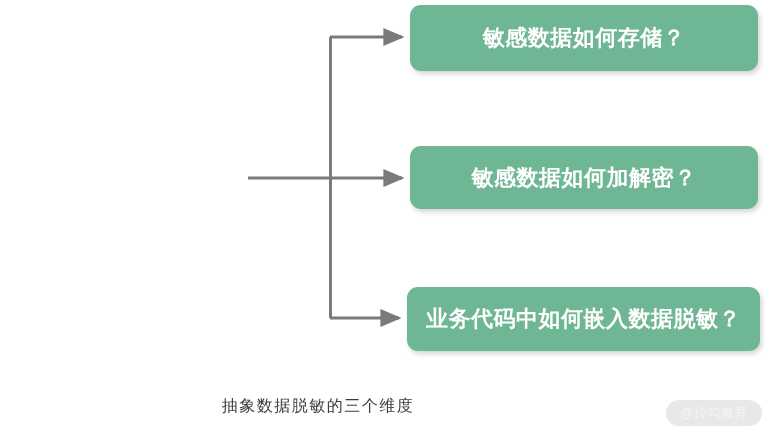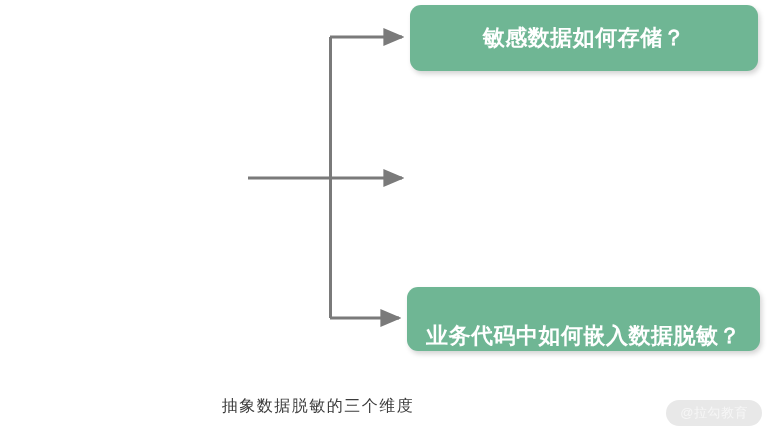--- a/index.html
+++ b/index.html
@@ -67,21 +67,20 @@
     left: 410px;
     top: 146px;
     width: 348px;
     height: 63px;
   }
   .leaf-3 {
     left: 407px;
     top: 287px;
     width: 353px;
     height: 64px;
-    align-items: flex-end;
   }
 
   
   .caption {
     position: absolute;
     left: 0;
     top: 396px;
     width: 636px;
     text-align: center;
     font-size: 16px;
@@ -124,20 +123,23 @@
     <path d="M330,178 L402,178" stroke="#7a7a7a" stroke-width="3" fill="none" marker-end="url(#arrowhead)"></path>
 
     <path d="M330,318 L399,318" stroke="#7a7a7a" stroke-width="3" fill="none" marker-end="url(#arrowhead)"></path>
   </svg>
 
 
   <div class="node node-leaf leaf-1">
     <span>敏感数据如何存储？</span>
   </div>
 
+  <div class="node node-leaf leaf-2">
+    <span>敏感数据如何加解密？</span>
+  </div>
 
   <div class="node node-leaf leaf-3">
     <span>业务代码中如何嵌入数据脱敏？</span>
   </div>
 
   <div class="caption">抽象数据脱敏的三个维度</div>
 
   <div class="watermark">@拉勾教育</div>
 
 </div>

